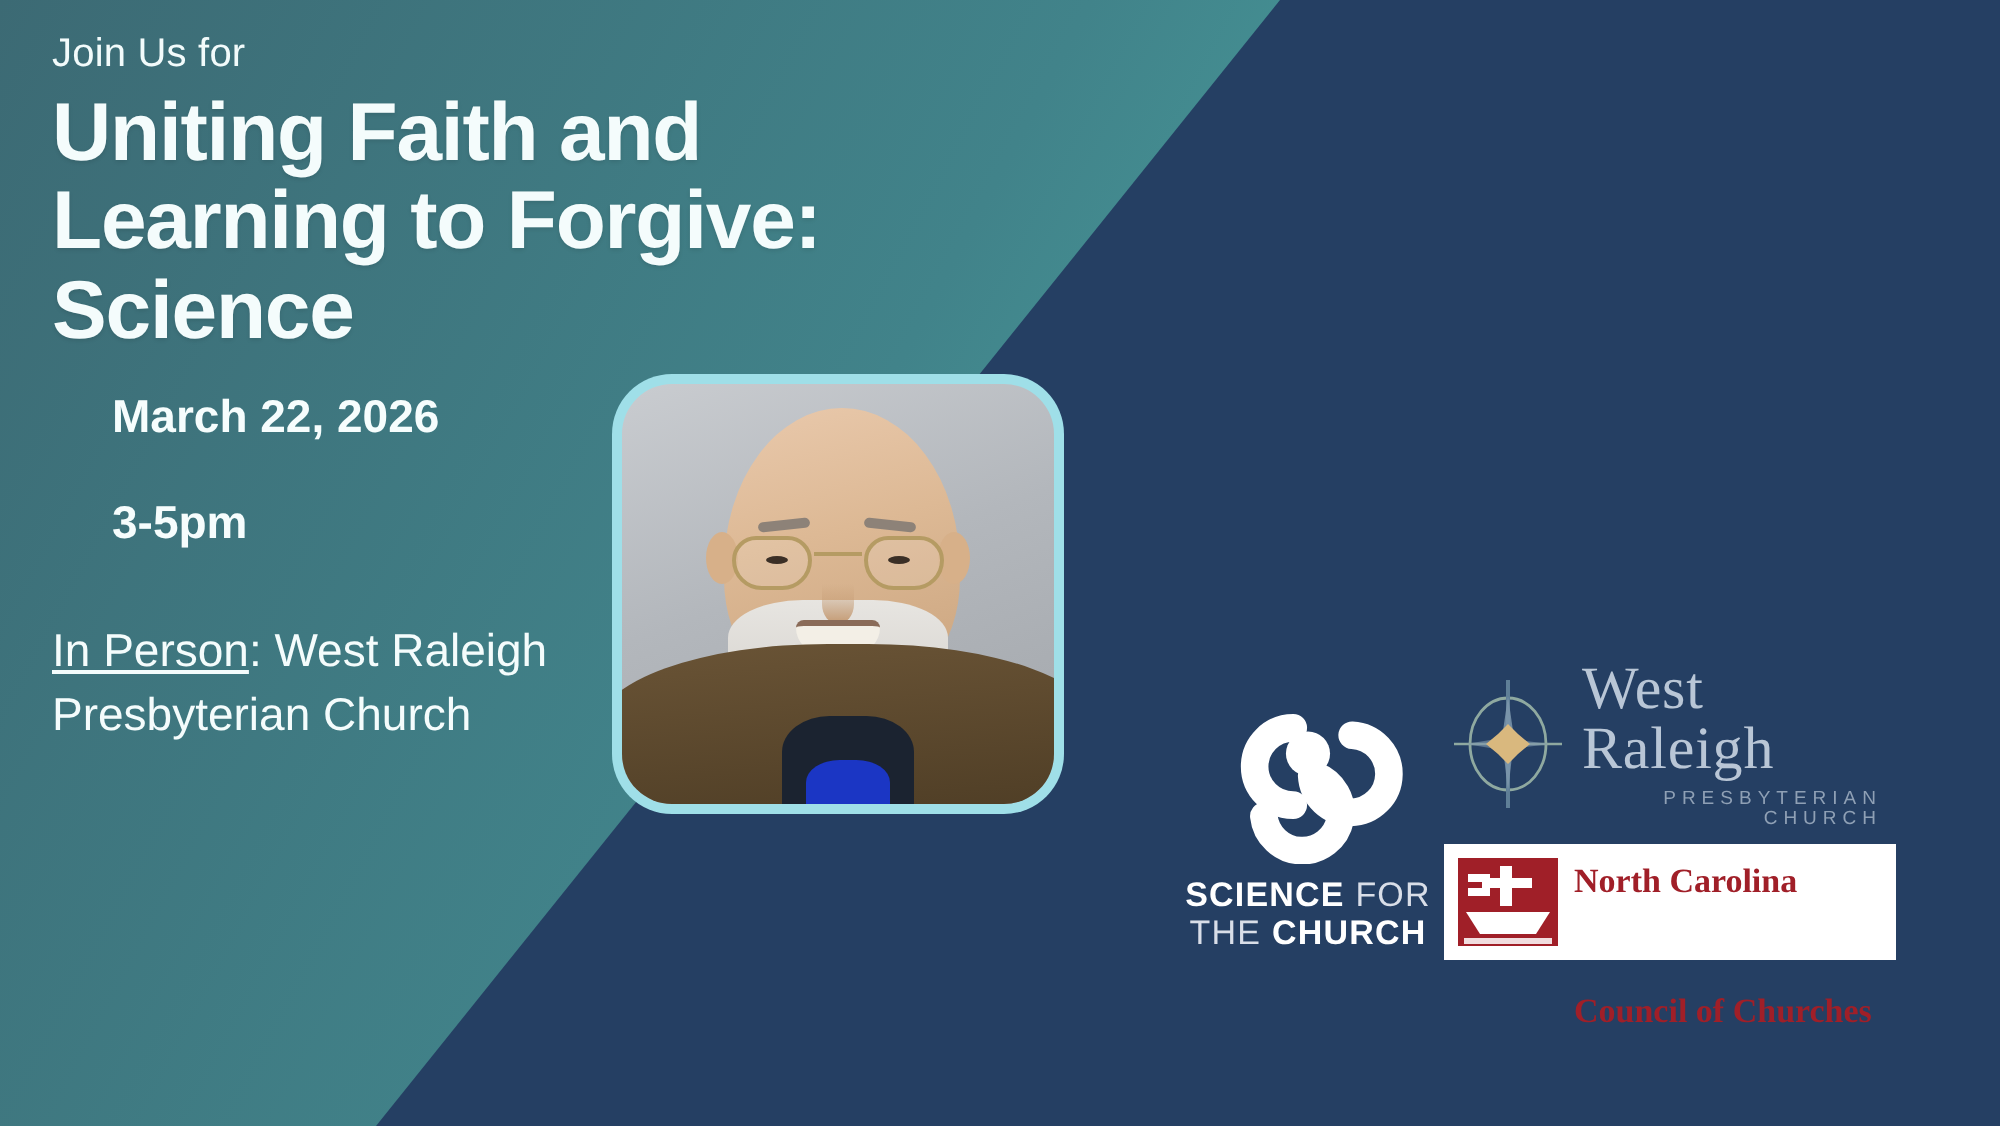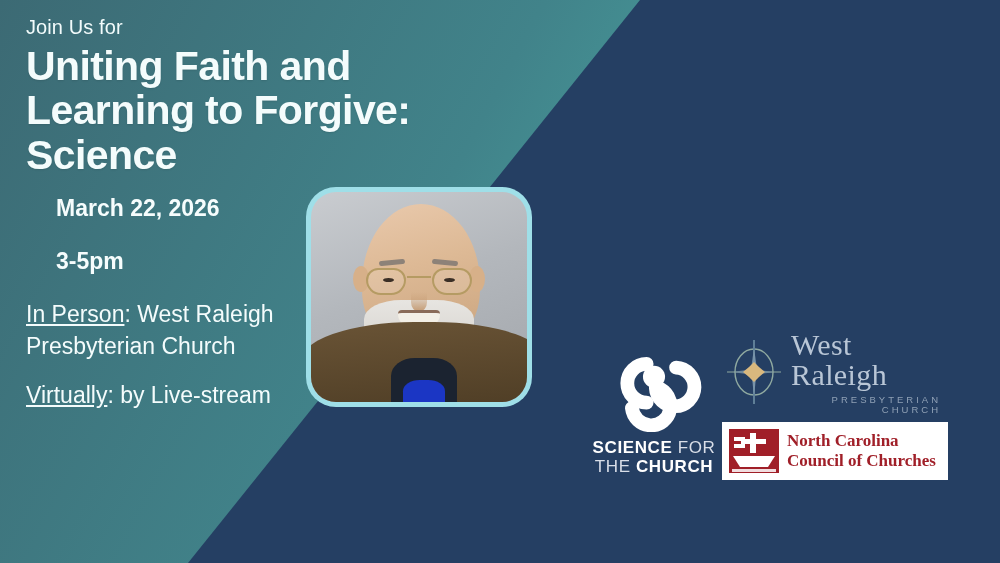--- a/index.html
+++ b/index.html
@@ -56,21 +56,21 @@
     color: #f6fdfd;
     font-size: 23px;
     font-weight: 700;
     line-height: 1.0;
     margin-left: 30px;
   }
   .datetime .dt-date { display: block; margin-bottom: 30px; }
   .datetime .dt-time { display: block; }
 
   .details {
-    margin-top: 26px;
+    margin-top: 37px;
     color: #f4fcfc;
     font-size: 23px;
     font-weight: 400;
     line-height: 1.38;
     width: 258px;
   }
   .details .detail-block { margin-bottom: 18px; }
   .details .lead {
     text-decoration: underline;
     text-underline-offset: 2px;
@@ -294,21 +294,21 @@
     gap: 7px;
   }
   .nccc-mark { width: 52px; height: 48px; flex: 0 0 auto; }
   .nccc-words {
     color: #a01f28;
     font-family: "Liberation Serif", serif;
     font-weight: 700;
     font-size: 17px;
     line-height: 1.16;
   }
-  .nccc-words span { display: block; white-space: nowrap; }
+  .nccc-words span { display: block; white-space: nowrap; margin-top: 45px; }
 </style>
 </head>
 <body>
 
 <div id="poster">
 
   <div class="navy-wedge"></div>
 
   <div class="left-col">
 
@@ -321,23 +321,20 @@
     </h1>
 
     <div class="datetime">
       <span class="dt-date">March 22, 2026</span>
       <span class="dt-time">3-5pm</span>
     </div>
 
     <div class="details">
       <div class="detail-block">
         <span class="lead">In Person</span><span>: </span><span>West Raleigh Presbyterian Church</span>
-      </div>
-      <div class="detail-block">
-        <span class="lead">Virtually</span><span>: </span><span>by Live-stream</span>
       </div>
     </div>
   </div>
 
   <div class="portrait-frame">
     <div class="portrait">
       <div class="p-head"></div>
       <div class="p-ear-l"></div>
       <div class="p-ear-r"></div>
       <div class="p-brow-l"></div>

